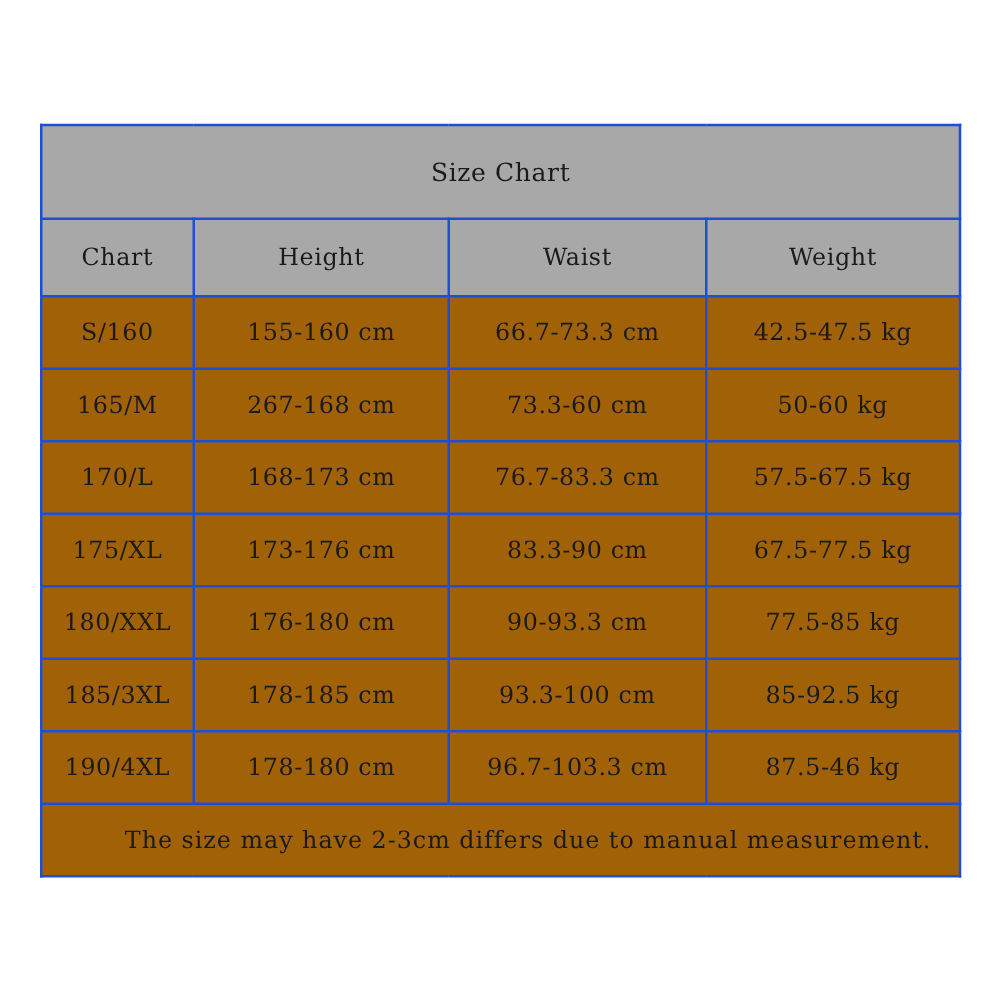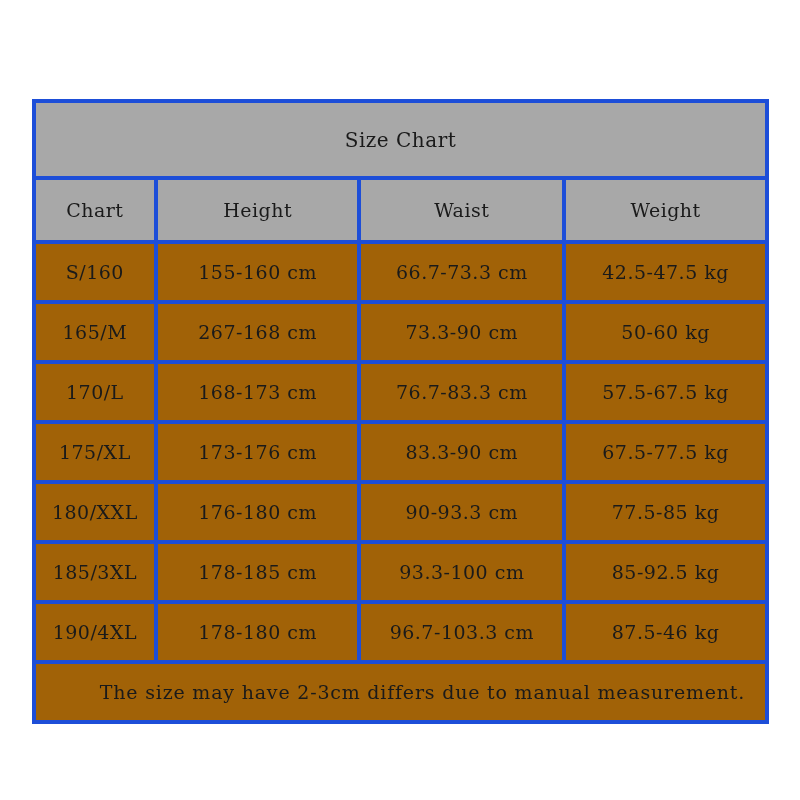--- a/index.html
+++ b/index.html
@@ -6,21 +6,21 @@
     body { width: 800px; height: 800px; position: relative; overflow: hidden; }
     .chart {
       position: absolute;
       left: 32px; top: 99px;
       width: 737px;
       border-collapse: collapse;
       font-family: "DejaVu Serif", "Liberation Serif", serif;
       color: #1a1a1a;
     }
     .chart td, .chart th {
-      border: 4px solid #1d4ed8;
+      border: 2px solid #1d4ed8;
       text-align: center;
       vertical-align: middle;
       padding: 0;
       font-weight: normal;
       font-size: 19px;
       letter-spacing: 0.5px;
     }
     .title-row th { height: 73px; background: #a8a8a8; font-size: 20px; }
     .header-row th { height: 60px; background: #a8a8a8; }
     .data-row td { height: 56px; background: #a16207; }
@@ -54,21 +54,21 @@
   <tbody>
     <tr class="data-row">
       <td>S/160</td>
       <td>155-160 cm</td>
       <td>66.7-73.3 cm</td>
       <td>42.5-47.5 kg</td>
     </tr>
     <tr class="data-row">
       <td>165/M</td>
       <td>267-168 cm</td>
-      <td>73.3-90 cm</td>
+      <td>73.3-60 cm</td>
       <td>50-60 kg</td>
     </tr>
     <tr class="data-row">
       <td>170/L</td>
       <td>168-173 cm</td>
       <td>76.7-83.3 cm</td>
       <td>57.5-67.5 kg</td>
     </tr>
     <tr class="data-row">
       <td>175/XL</td>

